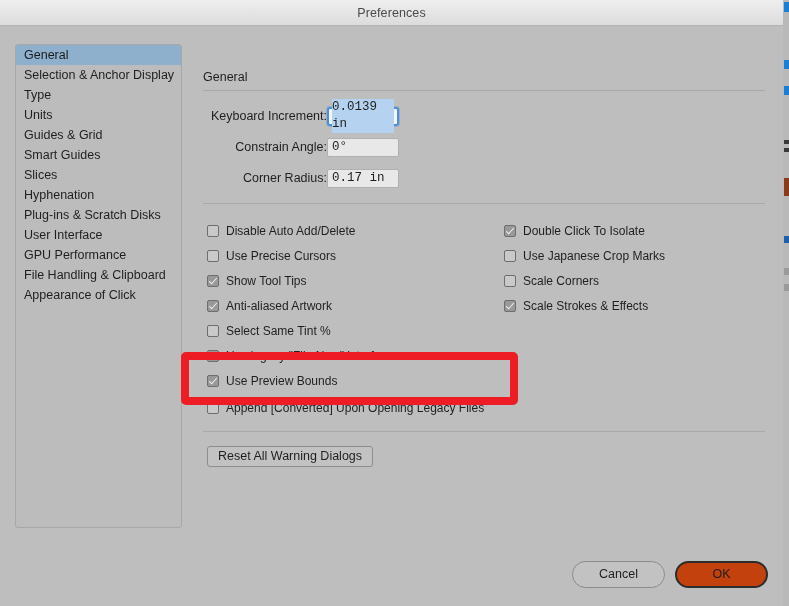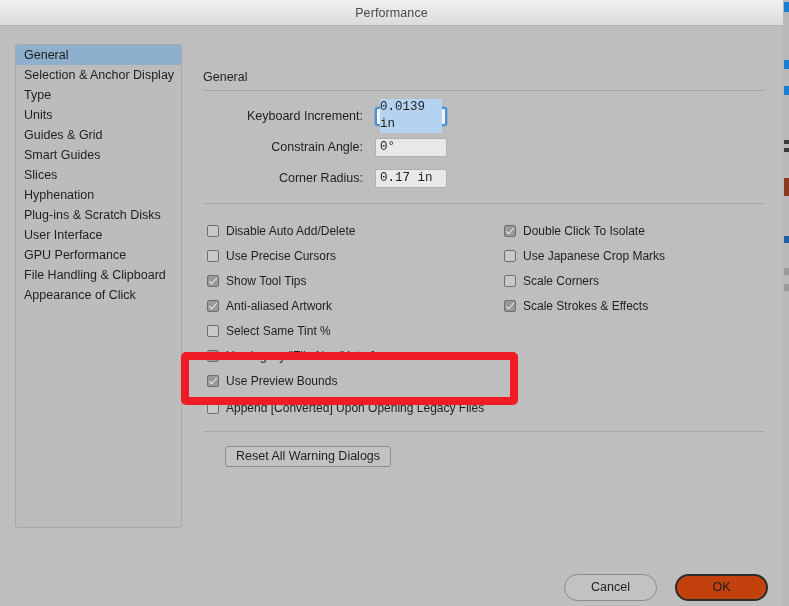--- a/index.html
+++ b/index.html
@@ -128,23 +128,22 @@
     position: absolute;
     display: flex;
     align-items: center;
     height: 20px;
   }
   .field-label {
     width: 124px;
     text-align: right;
     font-size: 12.5px;
     color: #1f1f1f;
-    padding-right: 12px;
+    padding-right: 0;
     white-space: nowrap;
-    margin-left: 36px;
   }
   .field-input {
     width: 72px;
     height: 19px;
     box-sizing: border-box;
     background: #e8e8e8;
     border: 1px solid #b0b0b0;
     border-radius: 2px;
     font-family: Liberation Mono, monospace;
     font-size: 12.5px;
@@ -241,31 +240,31 @@
     border: 1px solid #8d8d8d;
     border-radius: 3px;
     padding: 0 10px;
     height: 21px;
     line-height: 19px;
     cursor: default;
     box-sizing: border-box;
   }
   #btn-reset {
     position: absolute;
-    left: 22px;
+    left: 4px;
     top: 420px;
   }
 
   
   .footer {
     position: absolute;
     right: 15px;
-    bottom: 5px;
-    display: flex;
-    gap: 18px;
+    bottom: 18px;
+    display: flex;
+    gap: 10px;
   }
   .btn-pill {
     width: 93px;
     height: 27px;
     line-height: 25px;
     text-align: center;
     border-radius: 14px;
     font-family: "Liberation Sans", sans-serif;
     font-size: 12.5px;
     color: #1f1f1f;
@@ -306,21 +305,21 @@
     <div class="bg-fleck" style="top:148px;height:4px;background:#3a3a3a;"></div>
     <div class="bg-fleck" style="top:178px;height:18px;background:#8a3b1e;"></div>
     <div class="bg-fleck" style="top:236px;height:7px;background:#1f5ea8;"></div>
     <div class="bg-fleck" style="top:268px;height:7px;background:#9a9a9a;"></div>
     <div class="bg-fleck" style="top:284px;height:7px;background:#9a9a9a;"></div>
   </div>
 
   <div class="dialog">
 
     <div class="titlebar">
-      <span class="titlebar-title">Performance</span>
+      <span class="titlebar-title">Preferences</span>
     </div>
 
     <div class="body">
 
       <div class="sidebar" id="sidebar-list">
           <div class="sidebar-item selected">General</div>
           <div class="sidebar-item">Selection &amp; Anchor Display</div>
           <div class="sidebar-item">Type</div>
           <div class="sidebar-item">Units</div>
           <div class="sidebar-item">Guides &amp; Grid</div>

